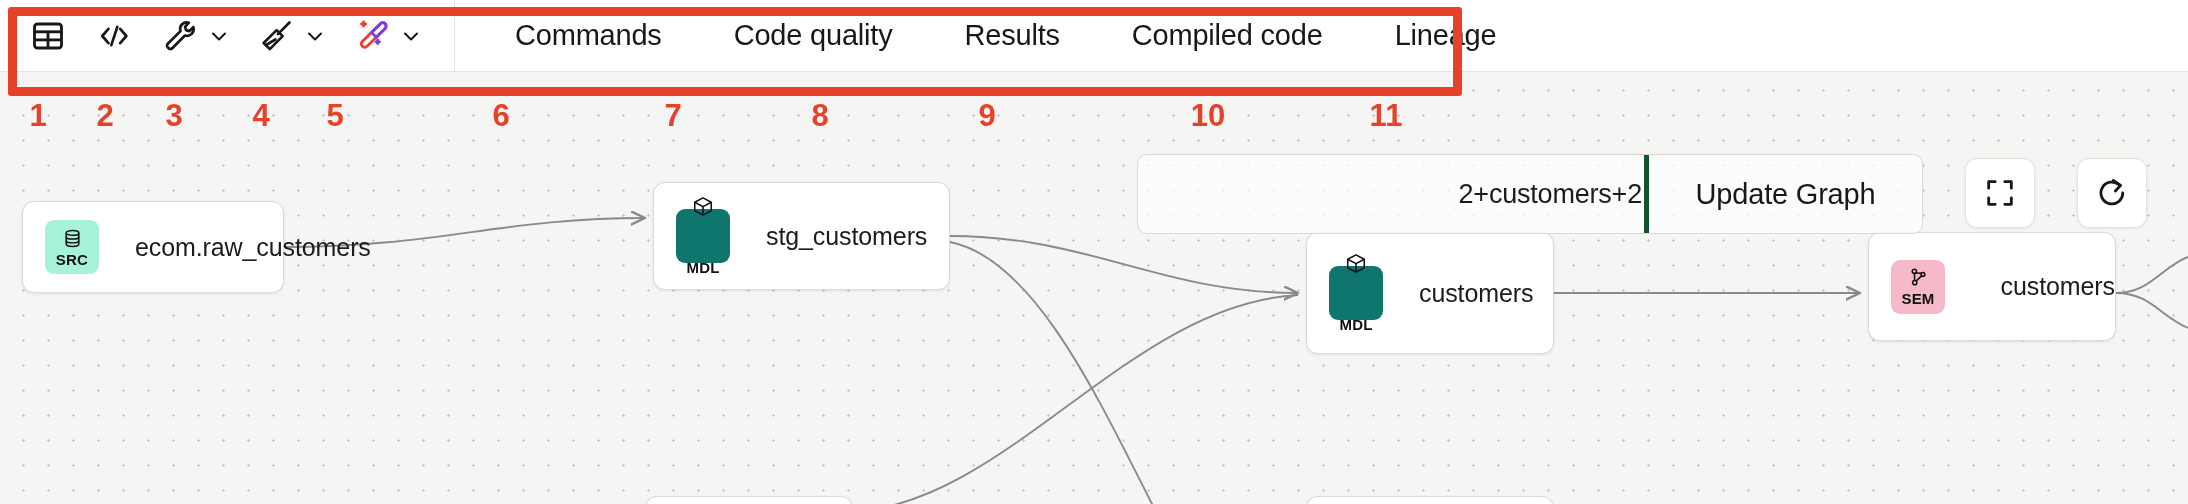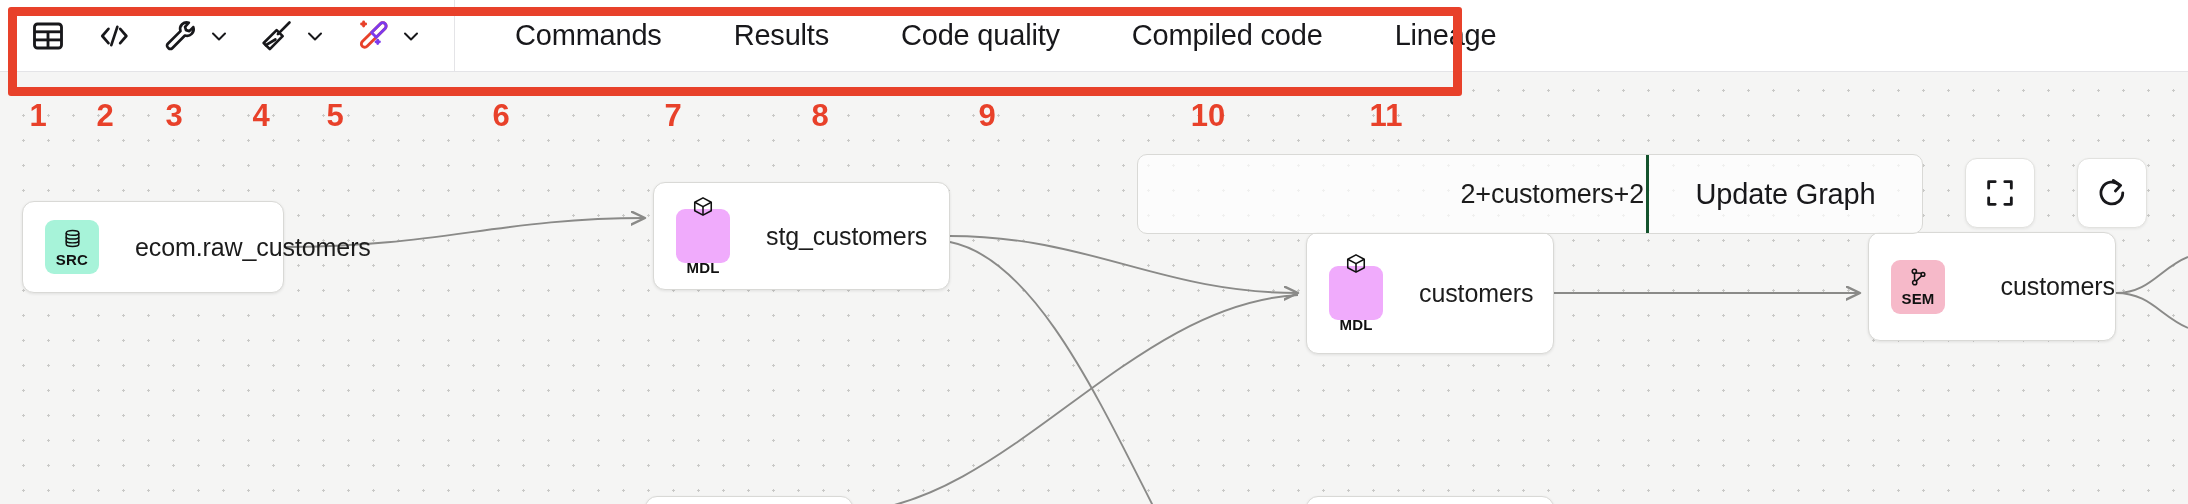--- a/index.html
+++ b/index.html
@@ -73,42 +73,42 @@
     z-index:10;
   }
   .badge{
     width:54px;height:54px;border-radius:9px;
     display:flex;flex-direction:column;align-items:center;justify-content:center;
     flex:0 0 auto;margin-left:22px;
   }
   .badge .bicon{height:24px;display:flex;align-items:flex-end;justify-content:center;}
   .badge .btxt{font-size:15px;font-weight:600;color:#111;line-height:1.15;margin-top:1px;letter-spacing:0.2px;}
   .badge-src{background:#a7f3d9;}
-  .badge-mdl{background:#f0abfc;gap:40px;}
+  .badge-mdl{background:#0f766e;gap:40px;}
   .badge-sem{background:#f6b9c9;}
   .nlabel{font-size:25px;color:#1c1c1c;margin-left:36px;white-space:nowrap;letter-spacing:-0.1px;}
 
   
   #searchbar{
     position:absolute;left:1137px;top:154px;
     width:786px;height:80px;
     display:flex;align-items:stretch;
     background:rgba(255,255,255,0.72);
     border:1px solid #d9d9d6;border-radius:10px;
     box-sizing:border-box;z-index:20;
     overflow:hidden;
   }
   #searchbar input{
     flex:1 1 auto;border:none;outline:none;background:transparent;
     font-family:"Liberation Sans", sans-serif;
     font-size:27px;color:#1c1c1c;padding-left:28px;letter-spacing:-0.2px;text-align:right;
   }
   #update-graph{
     flex:0 0 auto;width:273px;
-    border-left:3px solid #14532d;
+    border-left:5px solid #14532d;
     display:flex;align-items:center;justify-content:center;
     font-size:29px;color:#18181b;cursor:pointer;letter-spacing:-0.2px;
     background:transparent;
   }
 
   
   .act-btn{
     position:absolute;width:68px;height:68px;
     background:#ffffff;border:1px solid #e2e2df;border-radius:12px;
     display:flex;align-items:center;justify-content:center;cursor:pointer;
@@ -180,22 +180,22 @@
           <polyline points="6,9.5 12,15.5 18,9.5"></polyline>
         </svg>
       </div>
     </div>
 
     <div class="tb-sep"></div>
   </div>
 
   <div class="tb-tabs" style="margin-left:24px;">
     <div class="tb-tab">Commands</div>
+    <div class="tb-tab">Code quality</div>
     <div class="tb-tab">Results</div>
-    <div class="tb-tab">Code quality</div>
     <div class="tb-tab">Compiled code</div>
     <div class="tb-tab">Lineage</div>
   </div>
 </div>
 
 <div id="anno-box"></div>
 
 <div id="nums">
     <div class="num" style="left: 38px; top: 100px; color: rgb(232, 65, 42);">1</div>
     <div class="num" style="left: 105px; top: 100px; color: rgb(232, 65, 42);">2</div>

